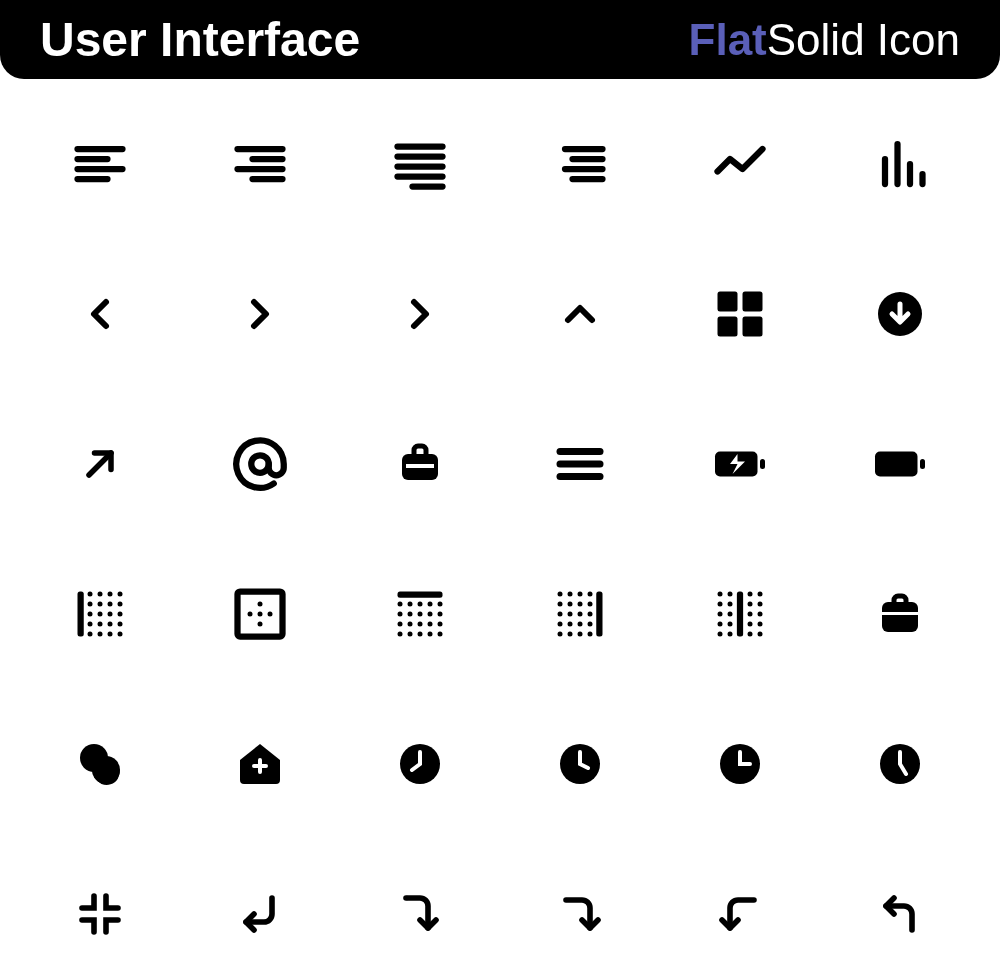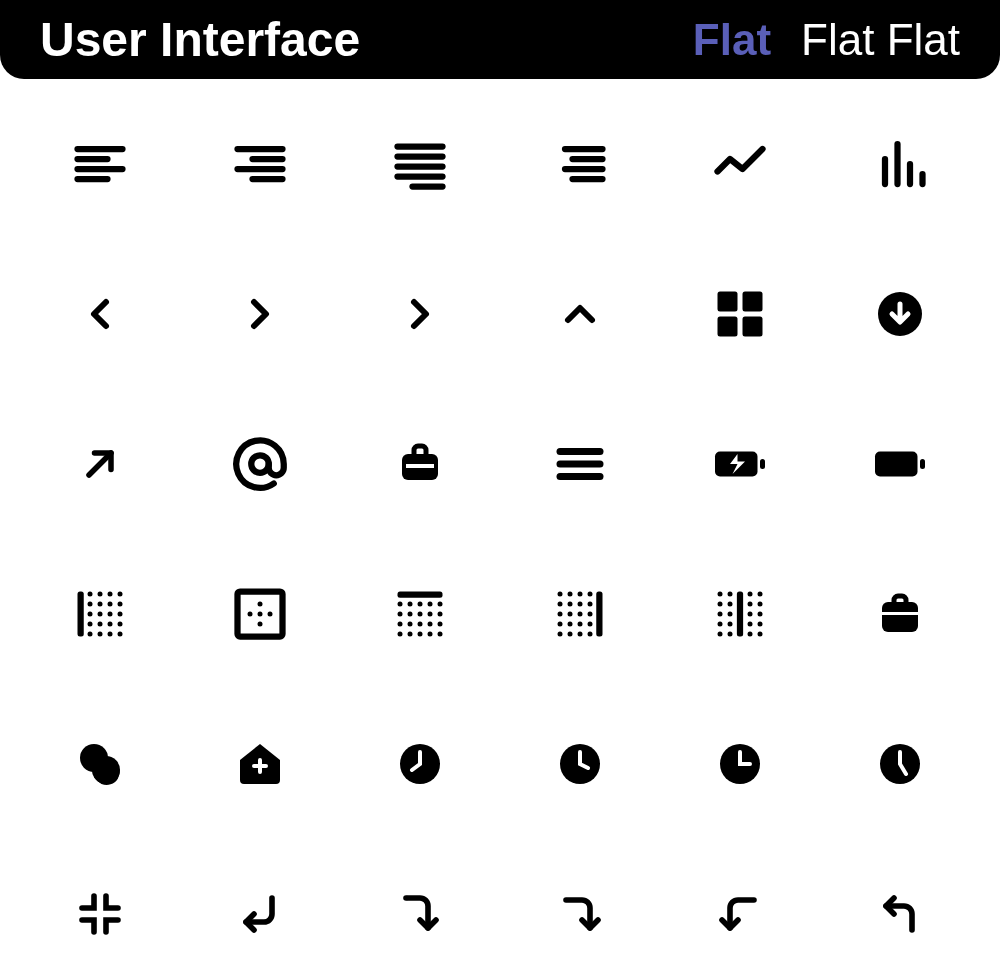--- a/index.html
+++ b/index.html
@@ -3,21 +3,20 @@
 <meta charset="utf-8">
 <style>
   * { box-sizing: border-box; margin: 0; padding: 0; }
   body { width: 1000px; height: 980px; background: #fff; font-family: Arial, Helvetica, sans-serif; }
   .header {
     background: #000;
     border-radius: 0 0 24px 24px;
     padding: 12px 40px;
     display: flex;
     align-items: center;
-    gap: 30px;
   }
   .header .title { color: #fff; font-size: 48px; font-weight: 700; flex: 1; }
   .header .solid { color: #5a5fb8; font-size: 44px; font-weight: 700; }
   .header .flat  { color: #fff; font-size: 44px; font-weight: 400; }
   .grid {
     display: grid;
     grid-template-columns: repeat(6, 1fr);
     grid-template-rows: repeat(6, 150px);
     padding: 10px 20px 0 20px;
   }
@@ -29,21 +28,21 @@
   .cell svg { width: 60px; height: 60px; }
   .cell.small svg { width: 48px; height: 48px; }
   .cell.xsmall svg { width: 44px; height: 44px; }
 </style>
 </head>
 <body>
 
 <div class="header">
   <div class="title">User Interface</div>
   <div class="solid">Flat</div>
-  <div class="flat">Flat Flat</div>
+  <div class="flat">Solid Icon</div>
 </div>
 
 <div class="grid">
 
   <div class="cell">
     <svg viewBox="0 0 24 24" fill="none" stroke="#000" stroke-width="2.5" stroke-linecap="round">
       <line x1="3" y1="6" x2="21" y2="6"></line>
         <line x1="3" y1="10" x2="15" y2="10"></line>
       <line x1="3" y1="14" x2="21" y2="14"></line>
         <line x1="3" y1="18" x2="15" y2="18"></line>

